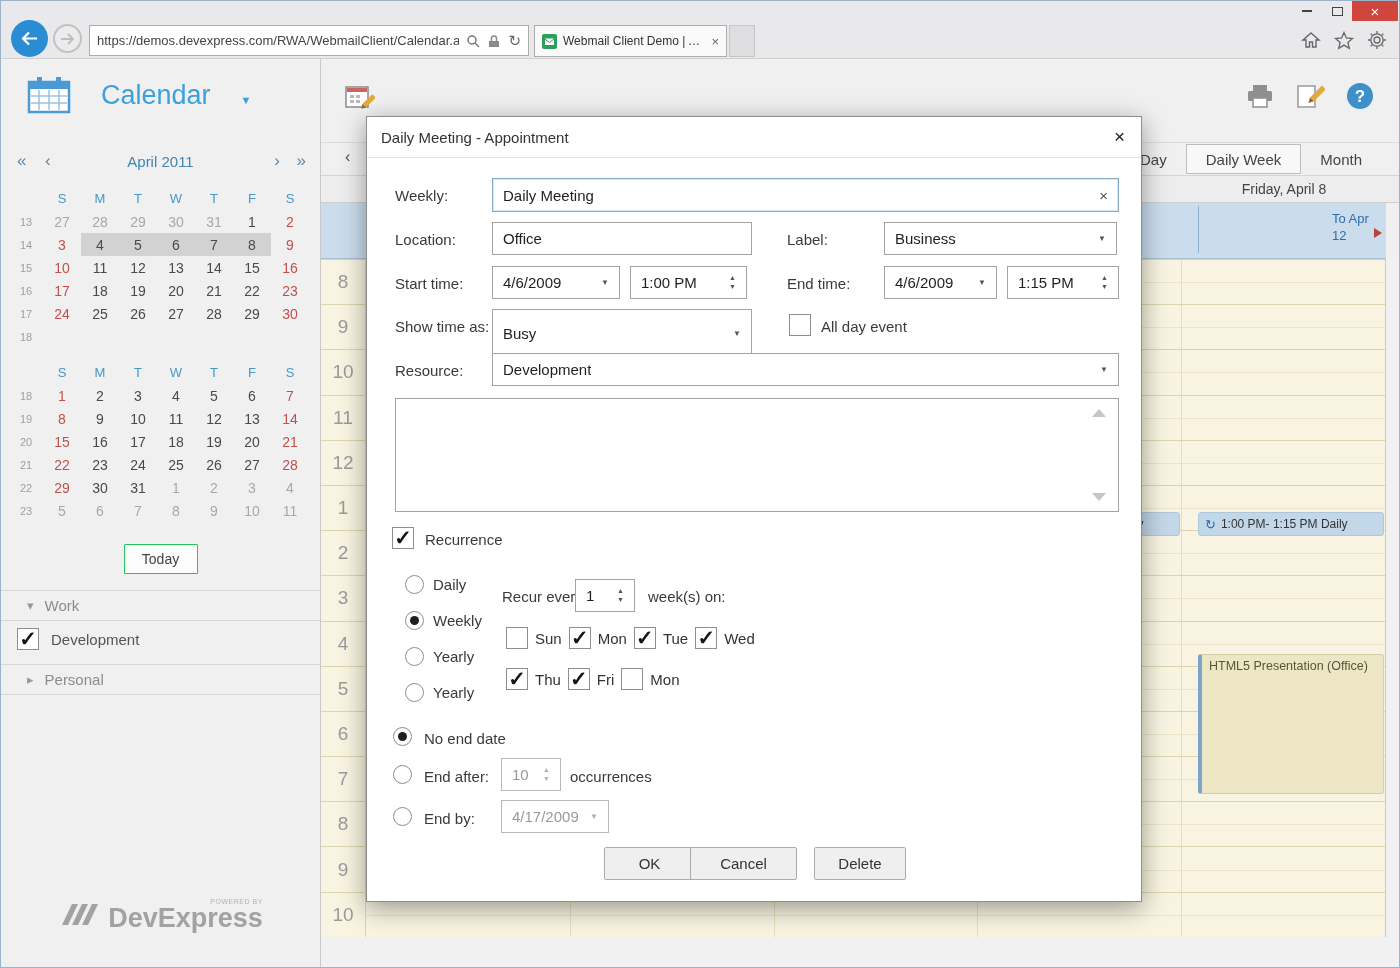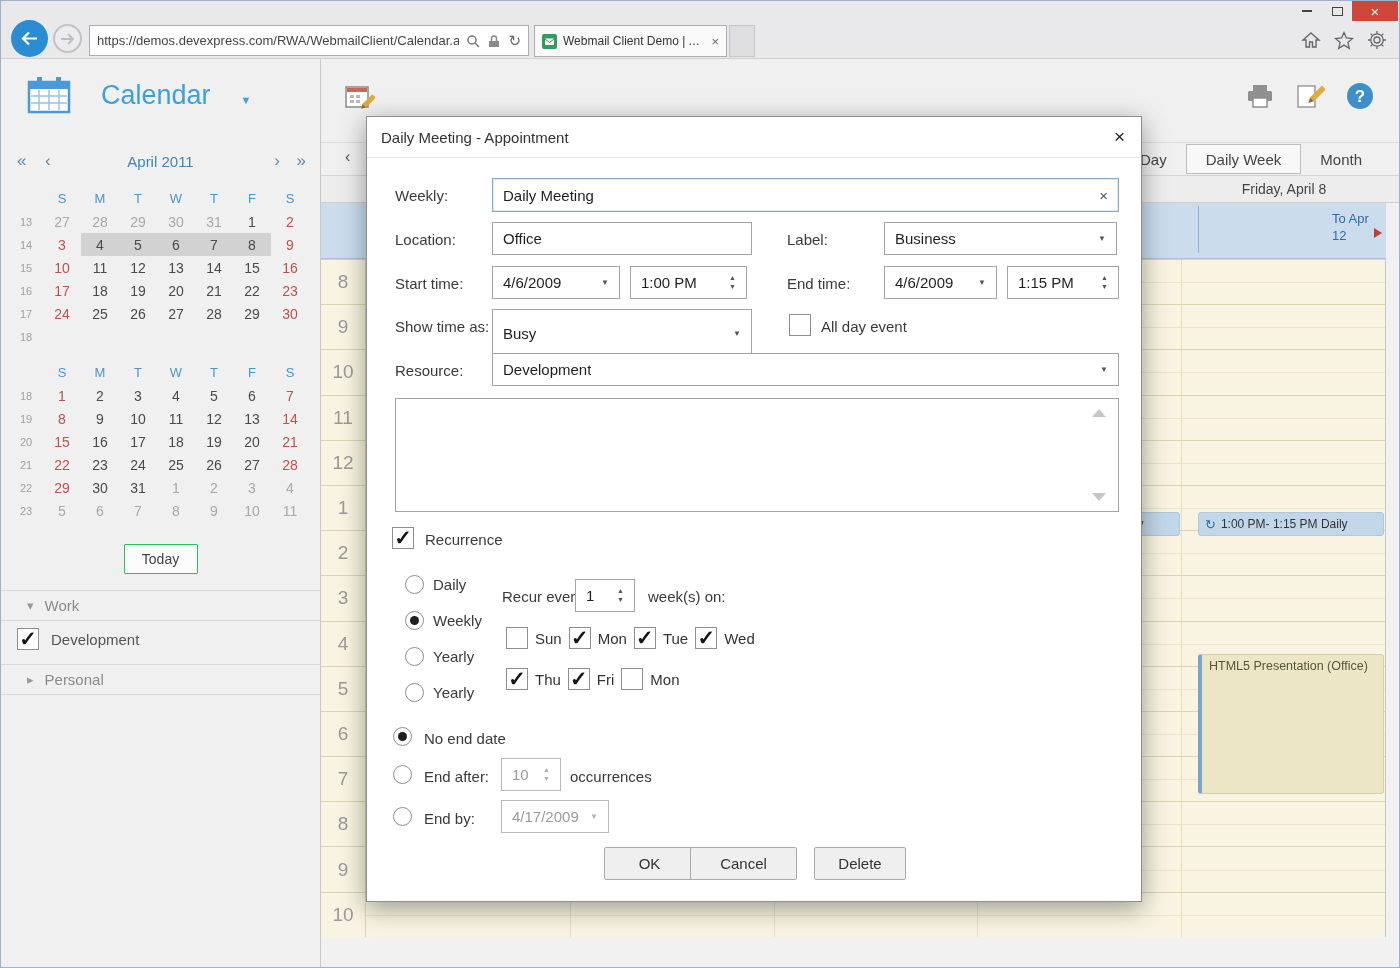--- a/index.html
+++ b/index.html
@@ -339,20 +339,33 @@
           <div class="side-check-row">
             <span class="cb checked">✓</span>
             <span class="side-check-label">Development</span>
           </div>
         </div>
       <div class="group-header personal">
         <span class="chev">▸</span>
         <span>Personal</span>
       </div>
 
+      <div class="logo">
+        <svg width="42" height="32">
+          <g fill="#a2a2a2">
+              <polygon points="4,26 14,5 20,5 10,26"></polygon>
+              <polygon points="14,26 24,5 30,5 20,26"></polygon>
+              <polygon points="24,26 34,5 40,5 30,26"></polygon>
+            </g>
+        </svg>
+        <div class="logo-text">
+          <div class="powered">POWERED BY</div>
+          <div class="brand">DevExpress</div>
+        </div>
+      </div>
     </aside>
 
     <main class="main">
       <div class="toolbar">
         <svg class="new-appt" width="32" height="32">
           <rect x="3" y="6" width="22" height="20" fill="#fff" stroke="#8a8a8a" stroke-width="1.5"></rect>
           <rect x="4" y="7" width="20" height="4" fill="#c9655a"></rect>
           <g fill="#b9b9b9">
               <rect x="7" y="14" width="4" height="3"></rect>
               <rect x="13" y="14" width="4" height="3"></rect>

